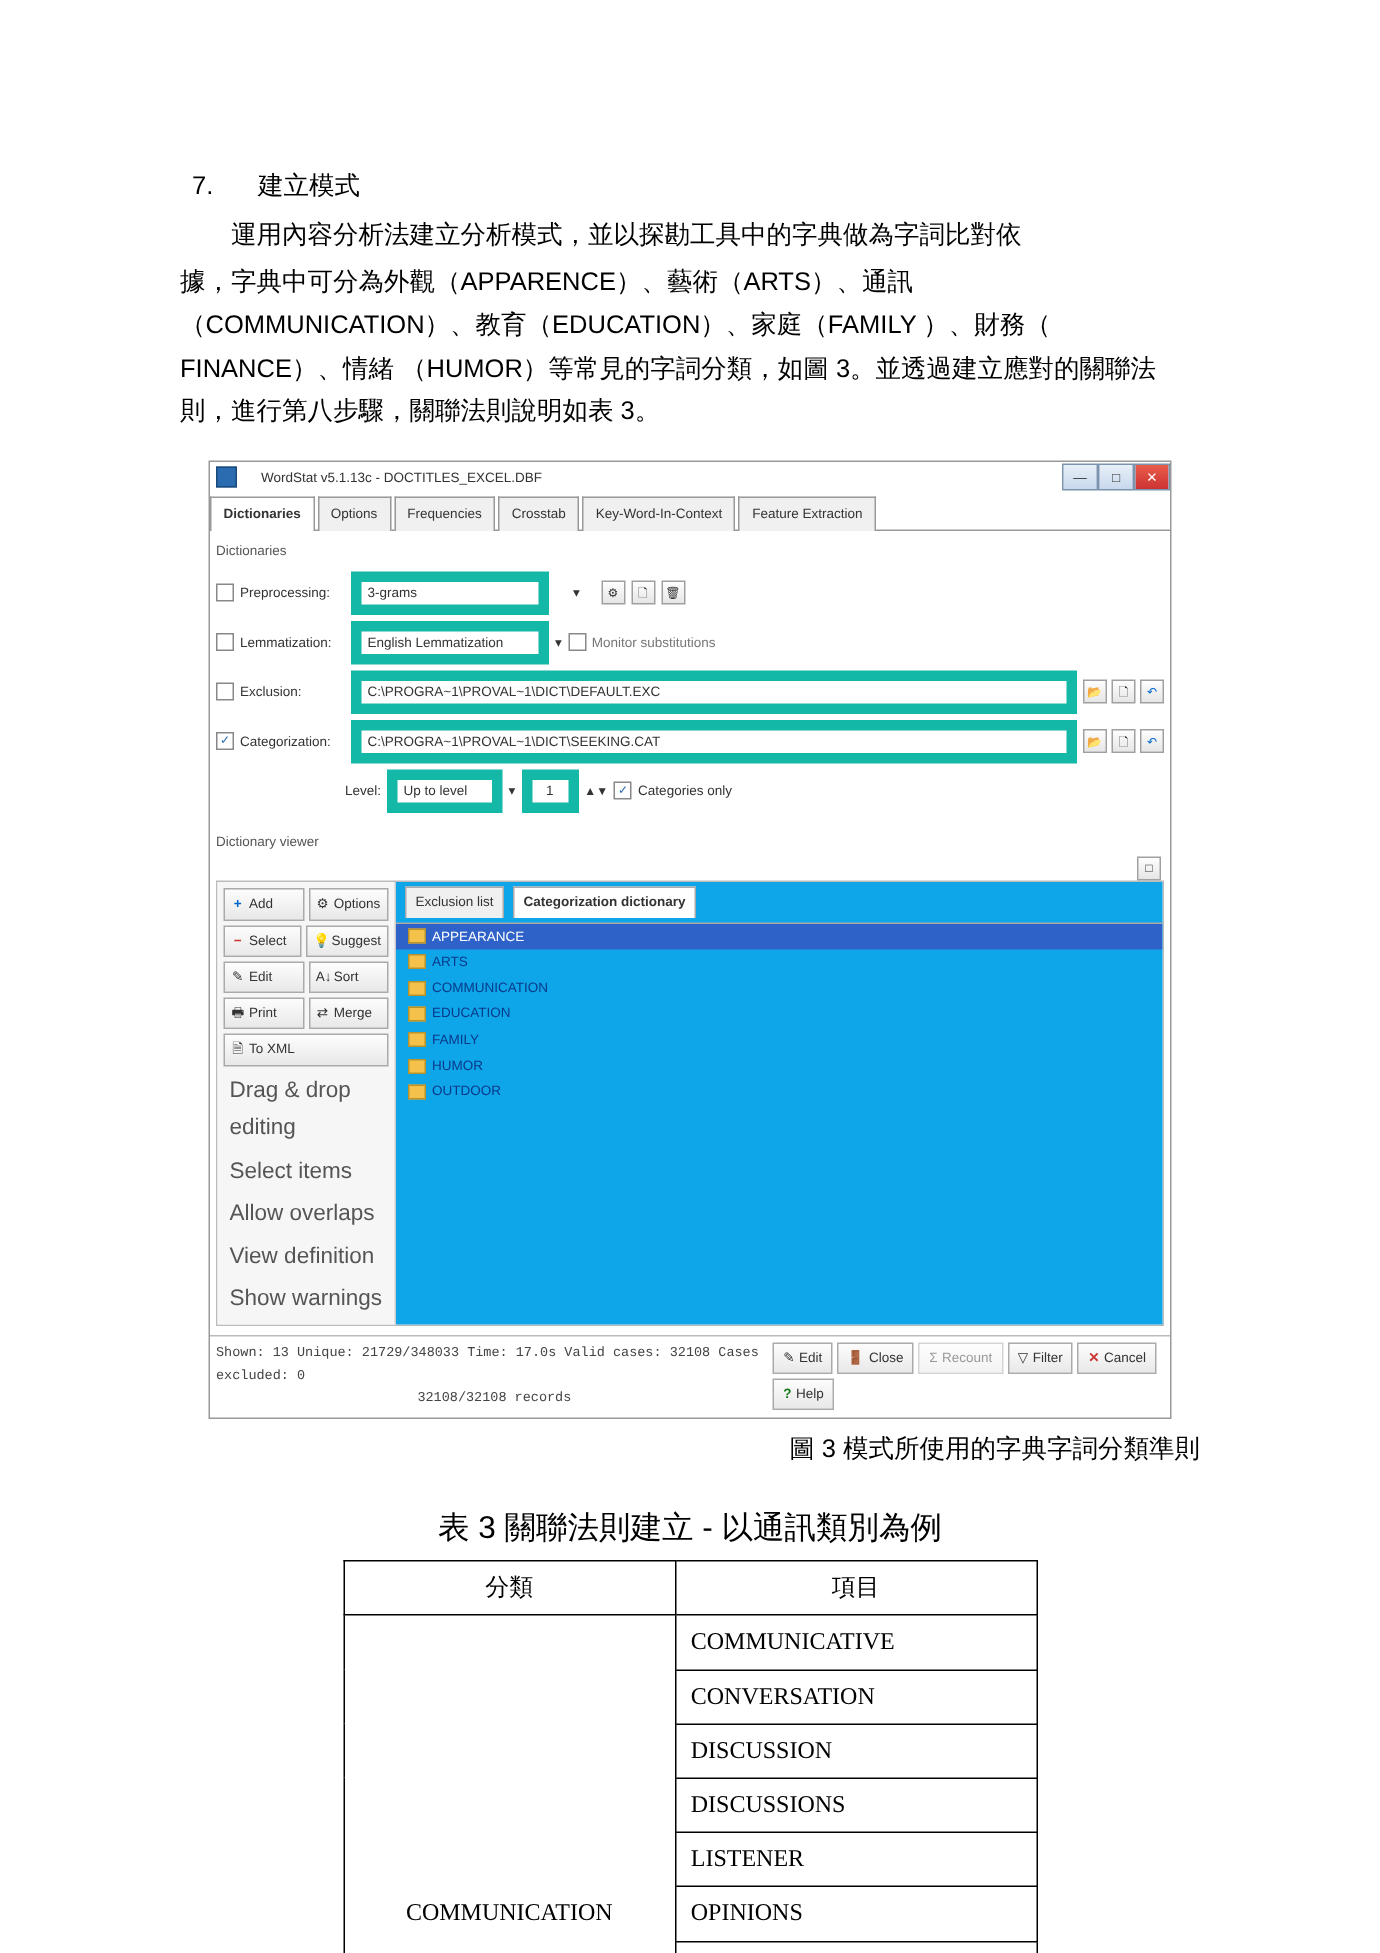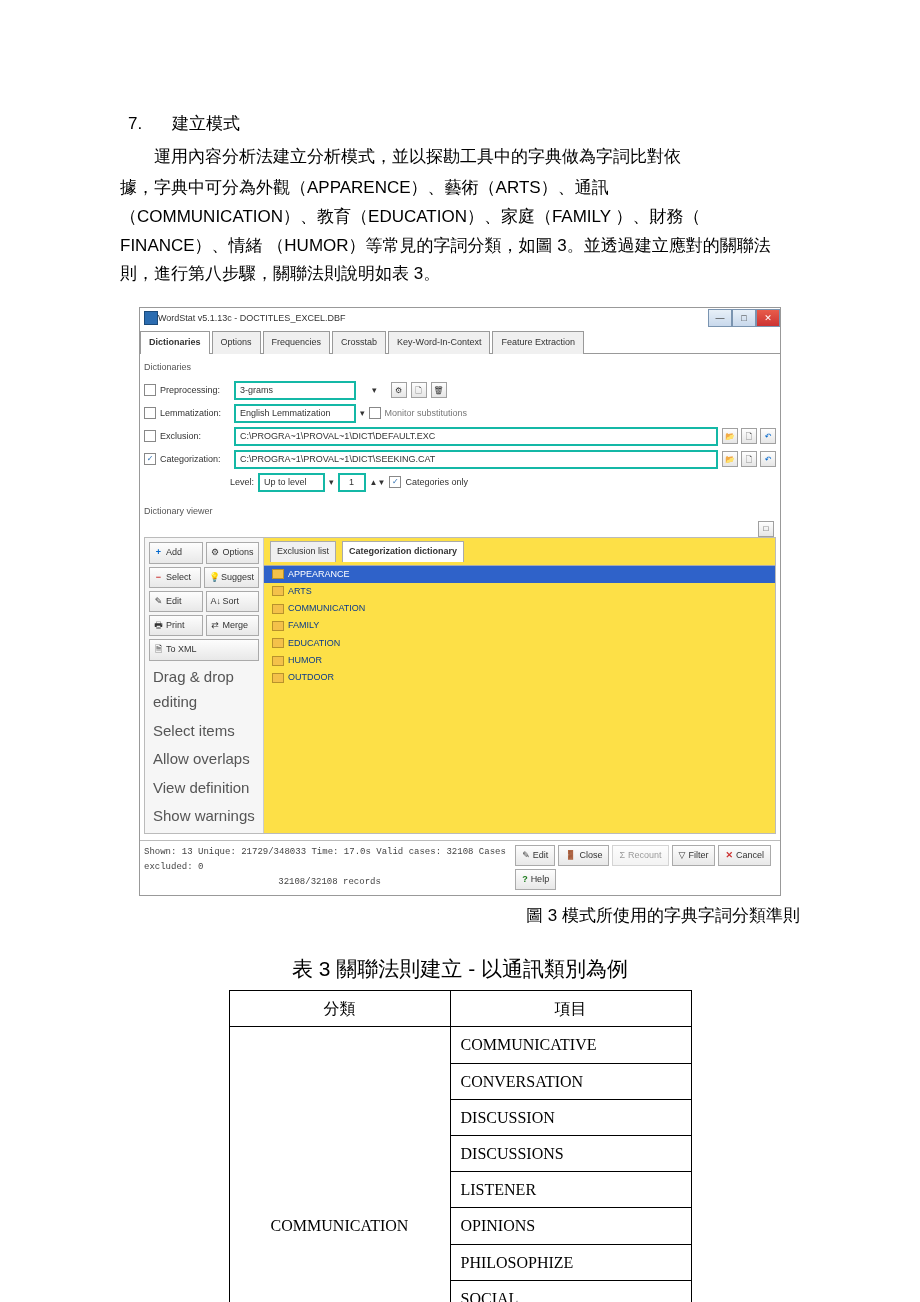--- a/index.html
+++ b/index.html
@@ -37,21 +37,21 @@
     background: #fff;
   }
   .titlebar {
     height: 20px;
     display: flex;
     align-items: center;
     justify-content: space-between;
     padding: 0 0 0 4px;
     background: #fff;
   }
-  .titlebar-left { display: flex; align-items: center; gap: 0; }
+  .titlebar-left { display: flex; align-items: center; gap: 16px; }
   .app-icon {
     width: 12px; height: 12px; background: #2b6cb0;
     border: 1px solid #1a4a7a;
   }
   .winbtns { display: flex; }
   .winbtn {
     width: 22px; height: 16px; border: 1px solid #7a94b0;
     display: flex; align-items: center; justify-content: center;
     font-size: 9px;
   }
@@ -81,21 +81,21 @@
   .form-row {
     display: flex;
     align-items: center;
     padding: 2px 4px;
     gap: 4px;
   }
   .form-row .chk { width: 10px; height: 10px; border: 1px solid #888; display:inline-block; background:#fff;}
   .form-row .chk.on::after { content:"✓"; font-size:8px; display:block; line-height:9px; text-align:center; color:#2a6db0;}
   .form-row .lbl { width: 70px; color:#333; }
   .form-row .field {
-    border: 2px solid #14b8a6;
+    border: 7px solid #14b8a6;
     background: #fff;
     padding: 1px 4px;
     height: 13px;
     line-height: 13px;
   }
   .icons-right { display:flex; gap:3px; }
   .ico {
     width:14px; height:14px; border:1px solid #a0a0a0;
     background: linear-gradient(#fefefe,#e6e6e6);
     display:inline-flex; align-items:center; justify-content:center;
@@ -121,21 +121,21 @@
     margin-bottom:3px;
     font-size:9px;
   }
   .btn .sym { width:9px; display:inline-block; text-align:center; }
   .btn-row { display:flex; gap:3px; }
   .btn-row .btn { flex:1; }
   .chk-line { display:flex; align-items:center; gap:4px; margin-top:3px; font-size:15px; color:#555;}
   .viewer-right {
     flex:1;
     position:relative;
-    background:#fde047;
+    background:#0ea5e9;
   }
   .subtabs {
     display:flex;
     gap:6px;
     justify-content:flex-start;
     padding: 3px 6px;
   }
   .subtab {
     padding:2px 6px;
     border:1px solid #aaa;
@@ -363,25 +363,25 @@
           <div class="tree-item">
               <span class="folder"></span>
               <span>ARTS</span>
             </div>
           <div class="tree-item">
               <span class="folder"></span>
               <span>COMMUNICATION</span>
             </div>
           <div class="tree-item">
               <span class="folder"></span>
+              <span>EDUCATION</span>
+            </div>
+          <div class="tree-item">
+              <span class="folder"></span>
               <span>FAMILY</span>
-            </div>
-          <div class="tree-item">
-              <span class="folder"></span>
-              <span>EDUCATION</span>
             </div>
           <div class="tree-item">
               <span class="folder"></span>
               <span>HUMOR</span>
             </div>
           <div class="tree-item">
               <span class="folder"></span>
               <span>OUTDOOR</span>
             </div>
 

